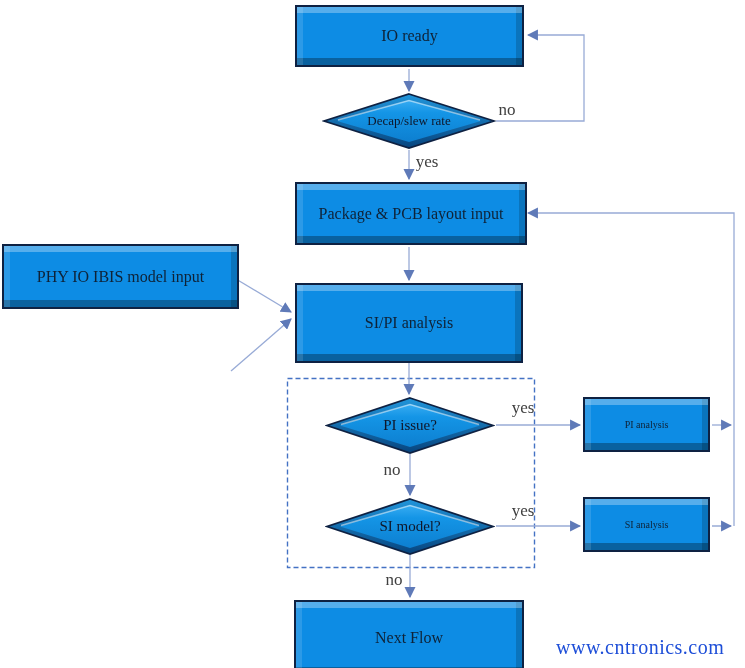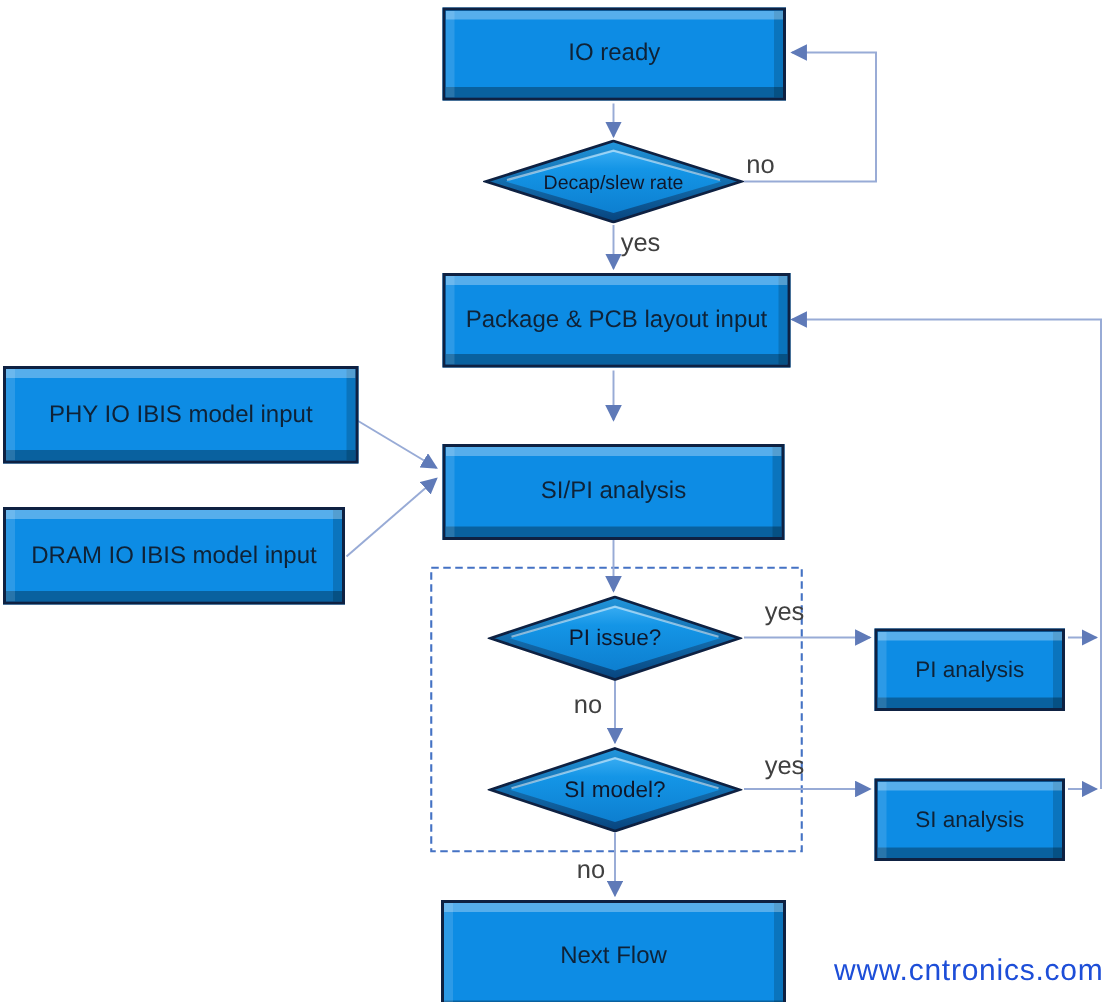--- a/index.html
+++ b/index.html
@@ -1,32 +1,32 @@
 <!DOCTYPE html>
 <html><head>
 <meta charset="utf-8">
 <style>
   html,body{margin:0;padding:0;background:#ffffff;}
   #stage{
     position:relative;width:745px;height:668px;background:#ffffff;
-    font-family:Liberation Sans, sans-serif;overflow:hidden;border-radius:26px;
+    font-family:Liberation Serif, serif;overflow:hidden;border-radius:26px;
   }
   svg.overlay{position:absolute;left:0;top:0;z-index:1;}
   .box{
     position:absolute;z-index:2;box-sizing:border-box;
     background:#0d8ce4;border:2px solid #0e2142;
     box-shadow:
       inset 0 6px 0 rgba(255,255,255,0.30),
       inset 6px 0 0 rgba(255,255,255,0.13),
       inset 0 -7px 0 rgba(0,0,0,0.30),
       inset -6px 0 0 rgba(0,0,0,0.17);
     display:flex;align-items:center;justify-content:center;text-align:center;
     color:#0f2236;font-size:16px;
   }
-  .box.small{font-size:15px;margin-top:22px;}
+  .box.small{font-size:10px;}
   .diamond{position:absolute;z-index:2;}
   .diamond .dlabel{
     position:absolute;left:0;top:0;width:100%;height:100%;
     display:flex;align-items:center;justify-content:center;
     color:#0f172a;font-size:15px;
   }
   .diamond .dlabel.tight{font-size:13px;}
   .edge-label{
     position:absolute;z-index:3;transform:translate(-50%,-50%);
     color:#404040;font-size:17px;white-space:nowrap;
@@ -82,27 +82,24 @@
   </div>
 
   <div class="box" style="left:295px;top:182px;width:232px;height:63px">
     <span>Package &amp; PCB layout input</span>
   </div>
 
   <div class="box" style="left:2px;top:244px;width:237px;height:65px">
     <span>PHY IO IBIS model input</span>
   </div>
 
-  <div class="box" style="left:295px;top:296px;width:228px;height:64px">
+  <div class="box" style="left:295px;top:283px;width:228px;height:80px">
     <span>SI/PI analysis</span>
   </div>
 
-  <div class="box" style="left:2px;top:338px;width:228px;height:65px">
-    <span>DRAM IO IBIS model input</span>
-  </div>
 
   <div class="box small" style="left:583px;top:397px;width:127px;height:55px">
     <span>PI analysis</span>
   </div>
 
   <div class="box small" style="left:583px;top:497px;width:127px;height:55px">
     <span>SI analysis</span>
   </div>
 
   <div class="box" style="left:294px;top:600px;width:230px;height:76px">

